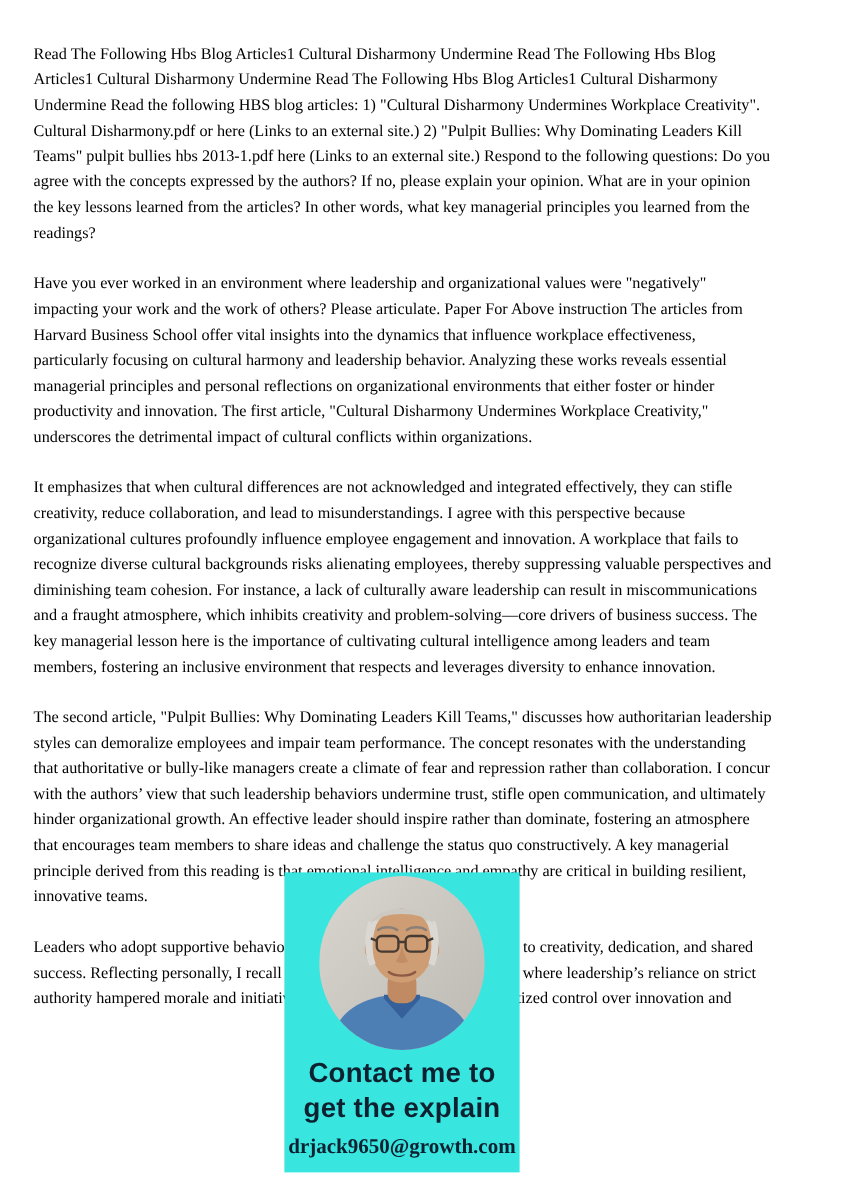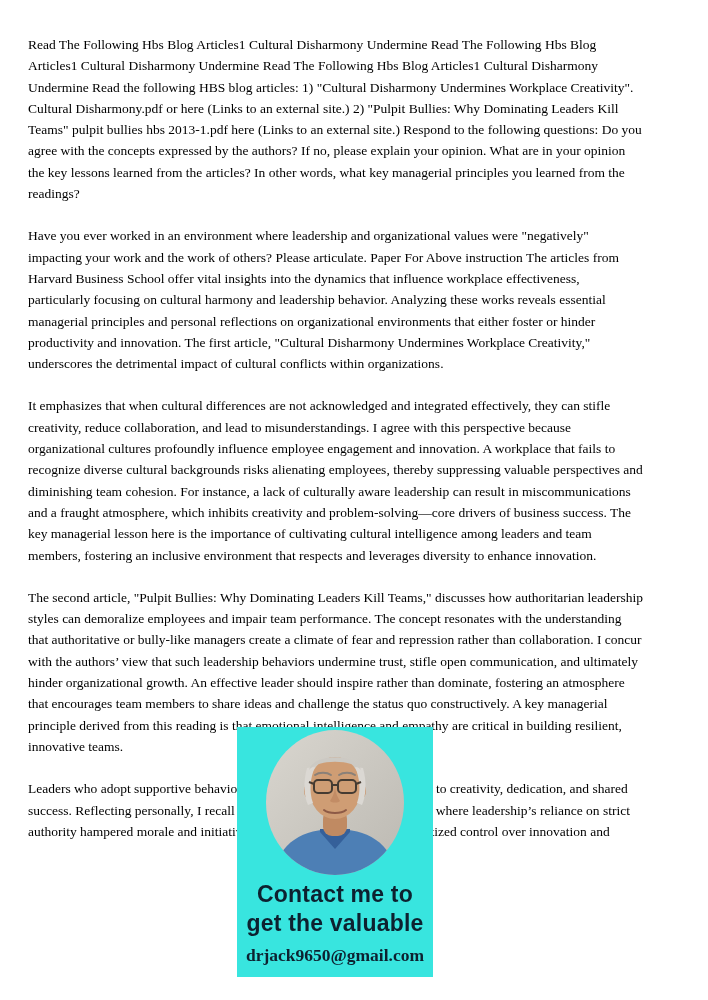--- a/index.html
+++ b/index.html
@@ -112,16 +112,16 @@
         </g>
 
         <path d="M69,58 C68,64 66,68 64,71 C66,73 72,73 74,71 C72,68 70,64 69,58" fill="#bd8760" opacity="0.75"></path>
 
         <path d="M58,80 C63,84 75,84 80,80" stroke="#8d5a46" stroke-width="2" fill="none" stroke-linecap="round"></path>
       </g>
     </svg>
   </div>
   <div class="contact">
     <div>Contact me to</div>
-    <div>get the valuable</div>
+    <div>get the explain</div>
   </div>
-  <div class="email">drjack9650@gmail.com</div>
+  <div class="email">drjack9650@growth.com</div>
 </div>
 
 </body></html>

